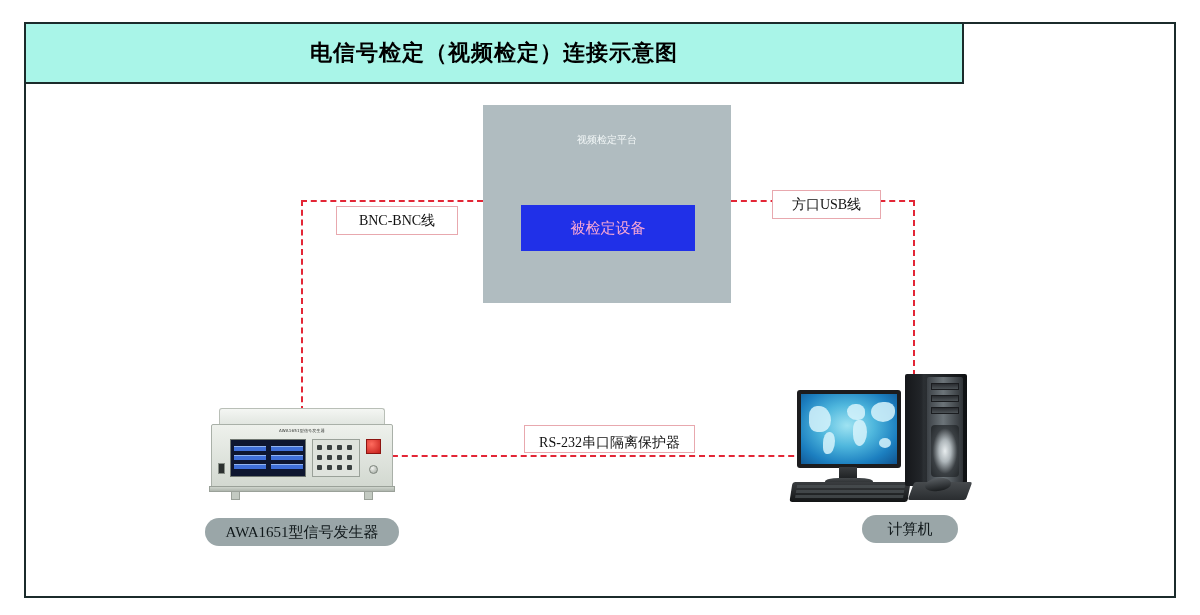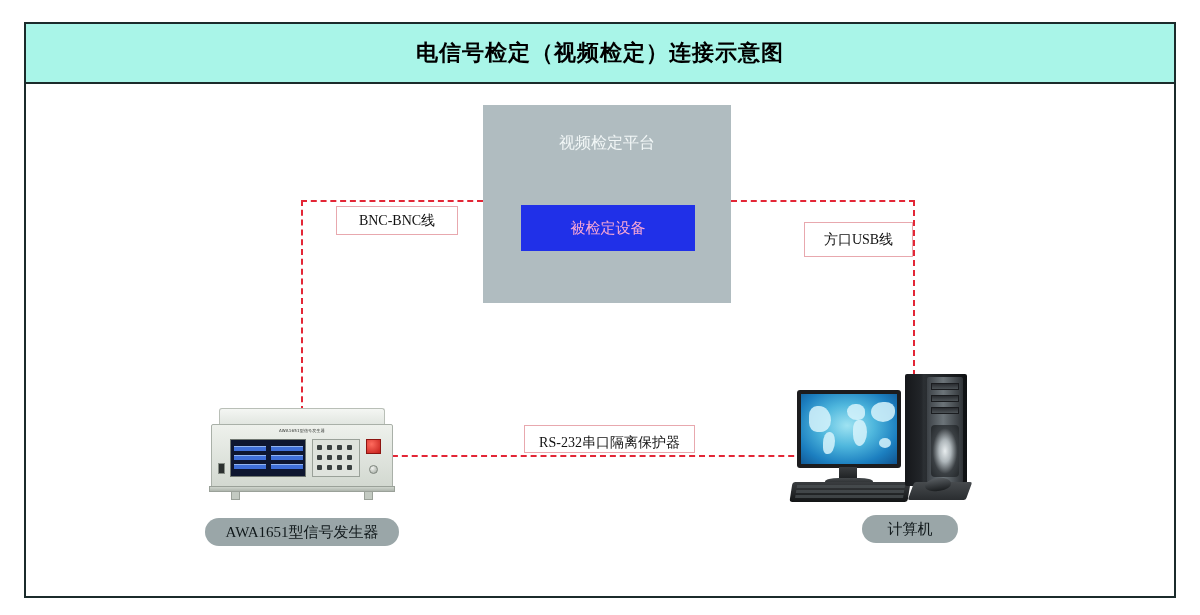--- a/index.html
+++ b/index.html
@@ -23,21 +23,21 @@
     position: absolute;
     left: 24px; top: 22px;
     width: 1152px; height: 576px;
     border: 2px solid #1b2b2b;
     background: #ffffff;
   }
 
   .title-bar {
     position: absolute;
     left: 24px; top: 22px;
-    width: 1152px; height: 62px;
+    width: 940px; height: 62px;
     background: #a9f5e8;
     border: 2px solid #1b2b2b;
     display: flex;
     align-items: center;
     justify-content: center;
   }
   .title-text {
     font-size: 22px;
     letter-spacing: 1px;
     color: #000000;
@@ -51,21 +51,21 @@
     position: absolute;
     left: 483px; top: 105px;
     width: 248px; height: 198px;
     background: #b0bcc0;
   }
   .platform-label {
     position: absolute;
     top: 28px; left: 0; right: 0;
     text-align: center;
     color: #f2f7f7;
-    font-size: 16px;
+    font-size: 10px;
     font-family: "DejaVu Sans", "Liberation Sans", sans-serif;
   }
   .uut-box {
     position: absolute;
     left: 38px; top: 100px;
     width: 174px; height: 46px;
     background: #2030e8;
     display: flex;
     align-items: center;
     justify-content: center;
@@ -333,21 +333,21 @@
   <div class="dash-h" style="left:731px; top:200px; width:184px;"></div>
 
   <div class="dash-v" style="left:913px; top:200px; height:176px;"></div>
 
   <div class="dash-h" style="left:382px; top:455px; width:432px;"></div>
 
   <div class="cable-label" style="left:336px; top:206px; width:122px; height:29px;">
     <span>BNC-BNC线</span>
   </div>
 
-  <div class="cable-label" style="left:772px; top:222px; width:109px; height:35px;margin-left:32px;">
+  <div class="cable-label" style="left:772px; top:190px; width:109px; height:29px;">
     <span>方口USB线</span>
   </div>
 
   <div class="cable-label" style="left:524px; top:425px; width:171px; height:28px;align-items:flex-end;">
     <span>RS-232串口隔离保护器</span>
   </div>
 
 
   <div class="generator">
     <div class="gen-top"></div>

